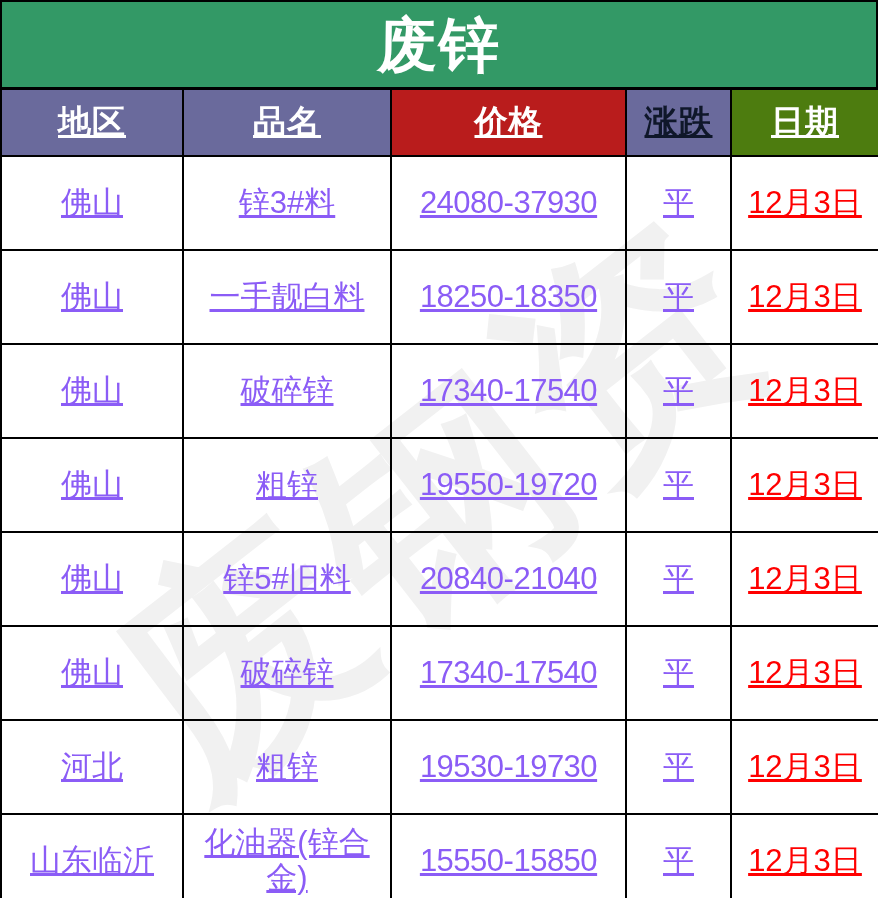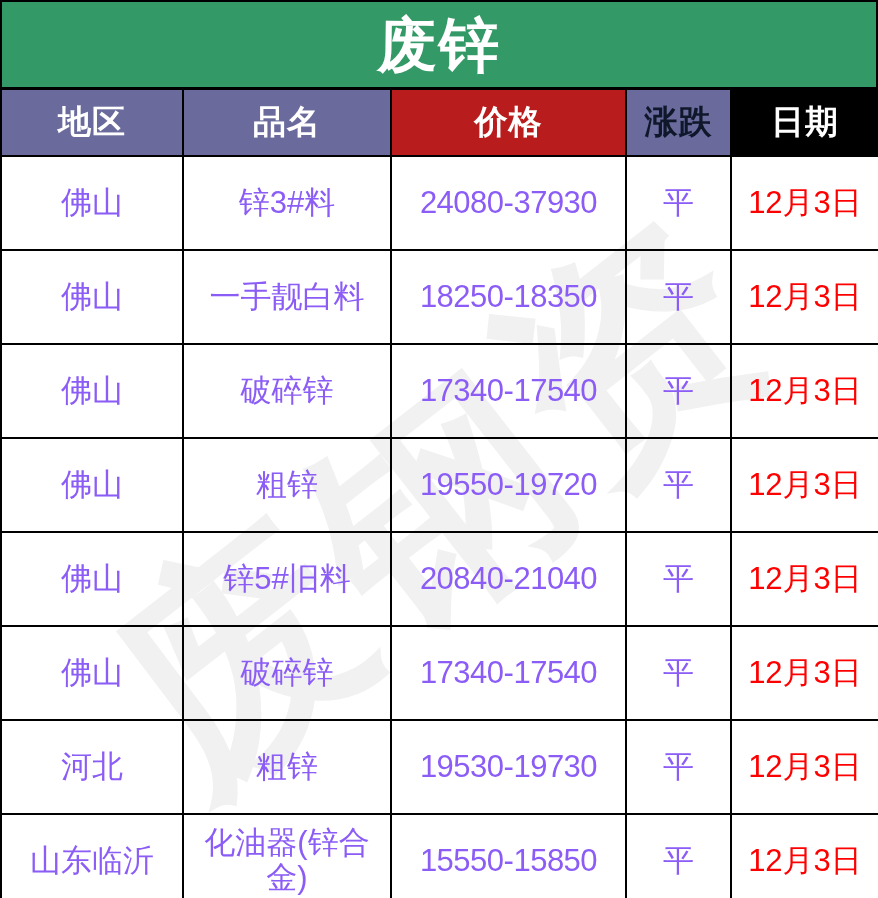--- a/index.html
+++ b/index.html
@@ -81,20 +81,21 @@
   .price-table col.c-change  { width: 105px; }
   .price-table col.c-date    { width: 148px; }
 
   .price-table th,
   .price-table td {
     border: 2px solid #000000;
     padding: 0 4px;
     text-align: center;
     vertical-align: middle;
     background: transparent;
+    text-decoration: underline;
   }
 
   .price-table thead th {
     background: #6a6a9c;
     color: #ffffff;
     height: 65px;
     font-size: 33px;
     font-weight: 700;
     letter-spacing: 1px;
     font-family: "DejaVu Sans", "Liberation Sans", sans-serif;
@@ -134,21 +135,21 @@
       <col class="c-price">
       <col class="c-change">
       <col class="c-date">
     </colgroup>
     <thead>
       <tr>
         <th style="background: rgb(106, 106, 156); color: rgb(255, 255, 255);">地区</th>
         <th style="background: rgb(106, 106, 156); color: rgb(255, 255, 255);">品名</th>
         <th style="background: #b91c1c; color: rgb(255, 255, 255);">价格</th>
         <th style="background: rgb(106, 106, 156); color: #0f172a;">涨跌</th>
-        <th style="background: #000000; color: rgb(255, 255, 255);">日期</th>
+        <th style="background: #4d7c0f; color: rgb(255, 255, 255);">日期</th>
       </tr>
     </thead>
     <tbody id="table-body">
         <tr>
           <td class="cell-region">佛山</td>
           <td class="cell-product">锌3#料</td>
           <td class="cell-price">24080-37930</td>
           <td class="cell-change">平</td>
           <td class="cell-date" style="color: rgb(255, 0, 0);">12月3日</td>
         </tr>

